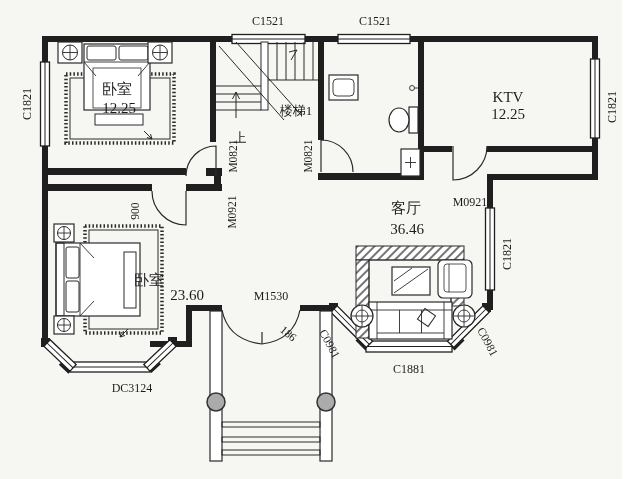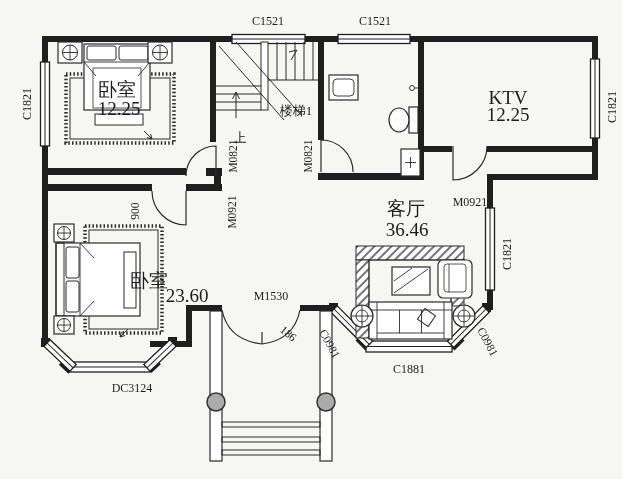--- a/index.html
+++ b/index.html
@@ -5,21 +5,21 @@
   html,body{margin:0;padding:0;background:#ffffff;}
   #plan{
     position:relative;width:622px;height:479px;background:#f6f6f3;
     font-family:"Liberation Serif","DejaVu Serif",serif;overflow:hidden;
   }
   #plan svg{position:absolute;left:0;top:0;}
   .lbl{
     position:absolute;color:#1c1c1c;font-size:12px;white-space:nowrap;
     transform:translate(-50%,-50%);line-height:1;letter-spacing:0px;
   }
-  .big{font-size:19px;}
+  .big{font-size:15px;}
   .mid{font-size:13px;margin-top:12px;}
   .sm{font-size:11.5px;}
   .rotm90{transform:translate(-50%,-50%) rotate(-90deg);}
   .rot40{transform:translate(-50%,-50%) rotate(40deg);}
   .rot62{transform:translate(-50%,-50%) rotate(62deg);}
   #watermark{
     position:absolute;left:156px;top:200px;font-size:78px;font-weight:bold;
     letter-spacing:2px;color:#d8281a;opacity:.85;line-height:1.15;
     pointer-events:none;z-index:50;font-family:"Liberation Serif","DejaVu Serif",serif;
   }

